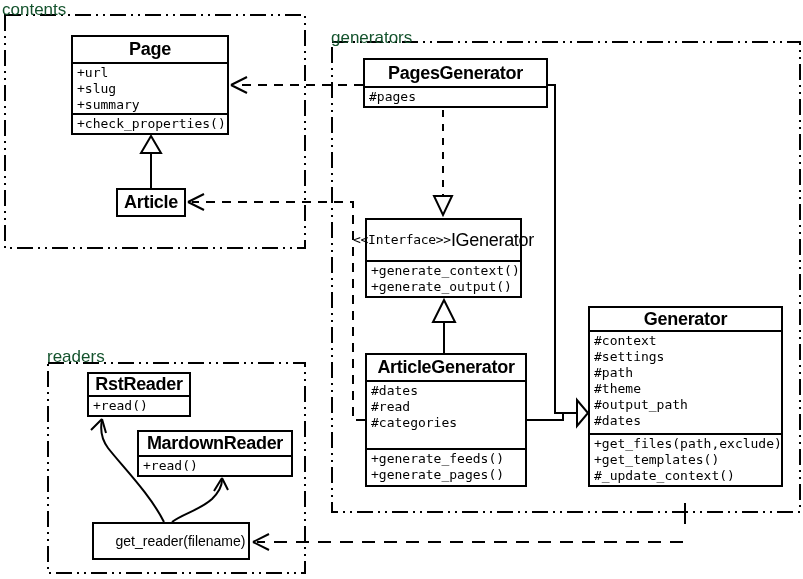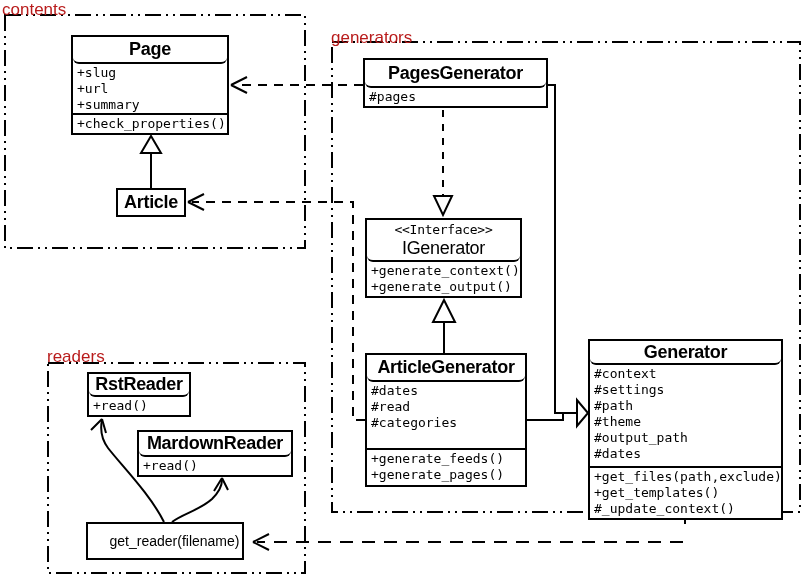--- a/index.html
+++ b/index.html
@@ -1,23 +1,23 @@
 <!DOCTYPE html>
 <html><head>
 <meta charset="utf-8">
 <style>
   html,body{margin:0;padding:0;background:#fff;}
   #canvas{position:relative;width:803px;height:579px;background:#fff;overflow:hidden;
           font-family:"Liberation Sans",sans-serif;color:#000;}
   #edges{position:absolute;left:0;top:0;z-index:1;}
-  .pkg-label{position:absolute;z-index:3;font-size:17px;line-height:17px;color:#b91c1c;white-space:nowrap;}
+  .pkg-label{position:absolute;z-index:3;font-size:17px;line-height:17px;color:#14532d;white-space:nowrap;}
   .uml{position:absolute;z-index:2;background:#fff;border:2px solid #000;box-sizing:border-box;
        display:flex;flex-direction:column;}
   .ctitle{box-sizing:border-box;border-bottom:2px solid #000;font-weight:bold;font-size:18px;
-          letter-spacing:-0.3px;display:flex;align-items:center;justify-content:center;white-space:nowrap;border-radius:6px;}
+          letter-spacing:-0.3px;display:flex;align-items:center;justify-content:center;white-space:nowrap;}
   .ctitle.solo{border-bottom:none;flex:1;}
   .cbody{box-sizing:border-box;border-bottom:2px solid #000;font-family:"DejaVu Sans Mono",monospace;
          font-size:13px;line-height:16px;padding:1px 4px;white-space:nowrap;}
   .cbody.last{border-bottom:none;flex:1;}
   .stereo{font-family:"DejaVu Sans Mono",monospace;font-size:13px;font-weight:normal;line-height:16px;}
   .ig-title{font-weight:normal;font-size:18px;line-height:21px;letter-spacing:-0.3px;}
   .plainbox{justify-content:center;align-items:center;font-size:14px;}
   svg line,svg path{stroke:#000;stroke-width:2;fill:none;}
   svg polygon{stroke:#000;stroke-width:2;fill:#fff;}
   svg rect.pkg{stroke:#000;stroke-width:2;fill:none;stroke-dasharray:16 5 2 5 2 5;}
@@ -84,42 +84,42 @@
     </g>
   </svg>
 
   <div class="pkg-label" style="left:2px;top:1px;">contents</div>
   <div class="pkg-label" style="left:331px;top:29px;">generators</div>
   <div class="pkg-label" style="left:47px;top:348px;">readers</div>
 
   <div class="uml" style="left:71px;top:35px;width:158px;height:100px;">
     <div class="ctitle" style="height:27px;">Page</div>
     <div class="cbody" style="height:51px;">
+      <div>+url</div>
       <div>+slug</div>
-      <div>+url</div>
       <div>+summary</div>
     </div>
     <div class="cbody last">
       <div>+check_properties()</div>
     </div>
   </div>
 
   <div class="uml" style="left:116px;top:188px;width:70px;height:29px;">
     <div class="ctitle solo">Article</div>
   </div>
 
   <div class="uml" style="left:363px;top:58px;width:185px;height:50px;">
     <div class="ctitle" style="height:29px;">PagesGenerator</div>
     <div class="cbody last">
       <div>#pages</div>
     </div>
   </div>
 
   <div class="uml" style="left:365px;top:218px;width:157px;height:80px;">
-    <div class="ctitle" style="height:42px;flex-direction:column;">
+    <div class="ctitle" style="height:42px;flex-direction:row;">
       <div class="stereo">&lt;&lt;Interface&gt;&gt;</div>
       <div class="ig-title">IGenerator</div>
     </div>
     <div class="cbody last">
       <div>+generate_context()</div>
       <div>+generate_output()</div>
     </div>
   </div>
 
   <div class="uml" style="left:365px;top:353px;width:162px;height:134px;">
@@ -128,21 +128,21 @@
       <div>#dates</div>
       <div>#read</div>
       <div>#categories</div>
     </div>
     <div class="cbody last">
       <div>+generate_feeds()</div>
       <div>+generate_pages()</div>
     </div>
   </div>
 
-  <div class="uml" style="left:588px;top:339px;width:195px;height:181px;">
+  <div class="uml" style="left:588px;top:306px;width:195px;height:181px;">
     <div class="ctitle" style="height:28px;">Generator</div>
     <div class="cbody" style="height:120px;">
       <div>#context</div>
       <div>#settings</div>
       <div>#path</div>
       <div>#theme</div>
       <div>#output_path</div>
       <div>#dates</div>
     </div>
     <div class="cbody last">
@@ -159,17 +159,17 @@
     </div>
   </div>
 
   <div class="uml" style="left:137px;top:430px;width:156px;height:47px;">
     <div class="ctitle" style="height:27px;">MardownReader</div>
     <div class="cbody last">
       <div>+read()</div>
     </div>
   </div>
 
-  <div class="uml plainbox" style="left:86px;top:522px;width:158px;height:38px;padding-left:19px;">
+  <div class="uml plainbox" style="left:92px;top:522px;width:158px;height:38px;padding-left:19px;">
     <div>get_reader(filename)</div>
   </div>
 
 </div>
 
 </body></html>

